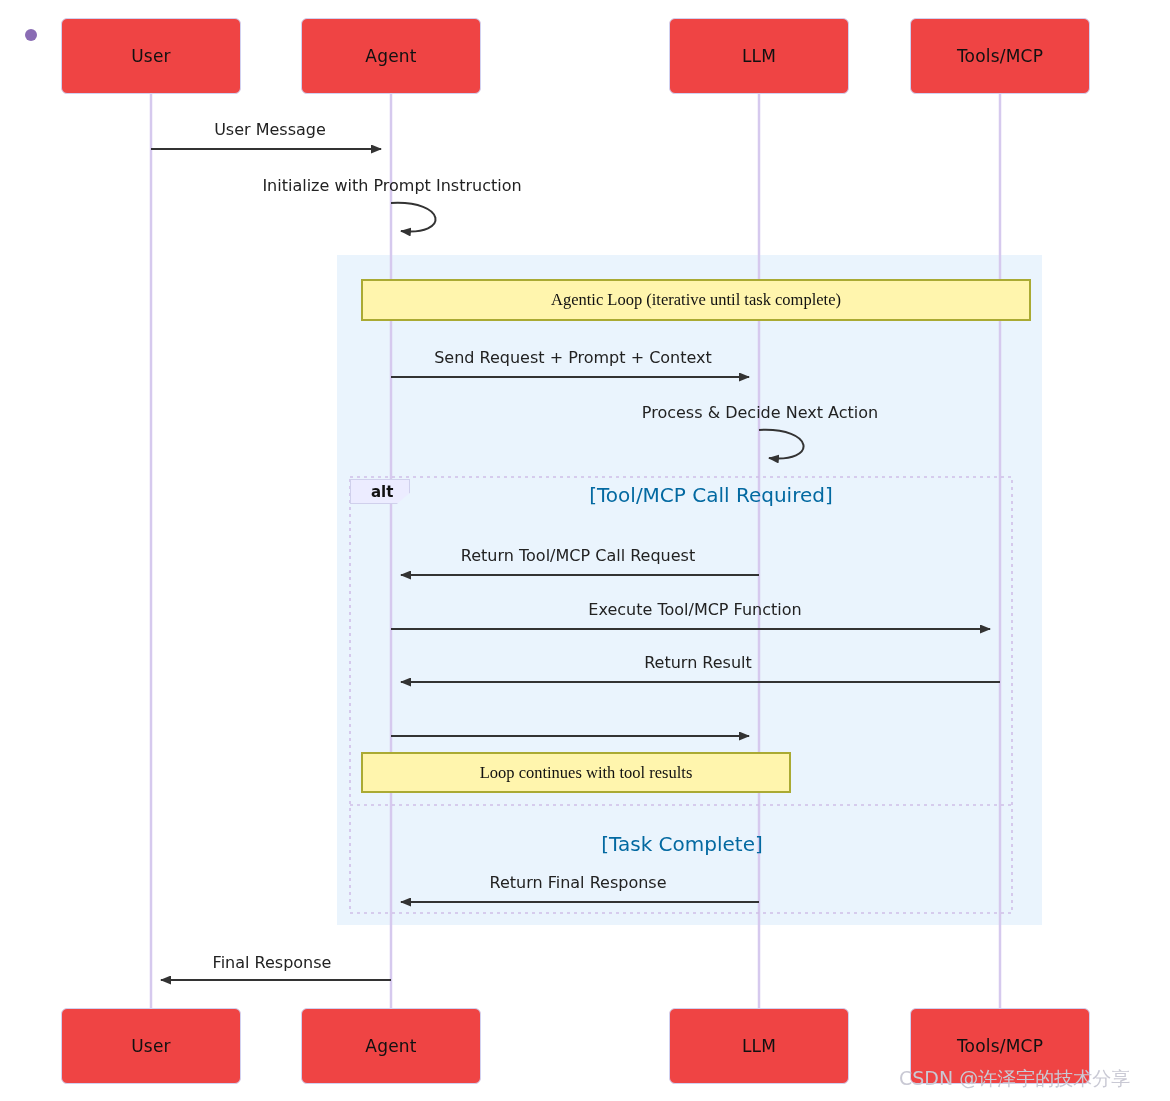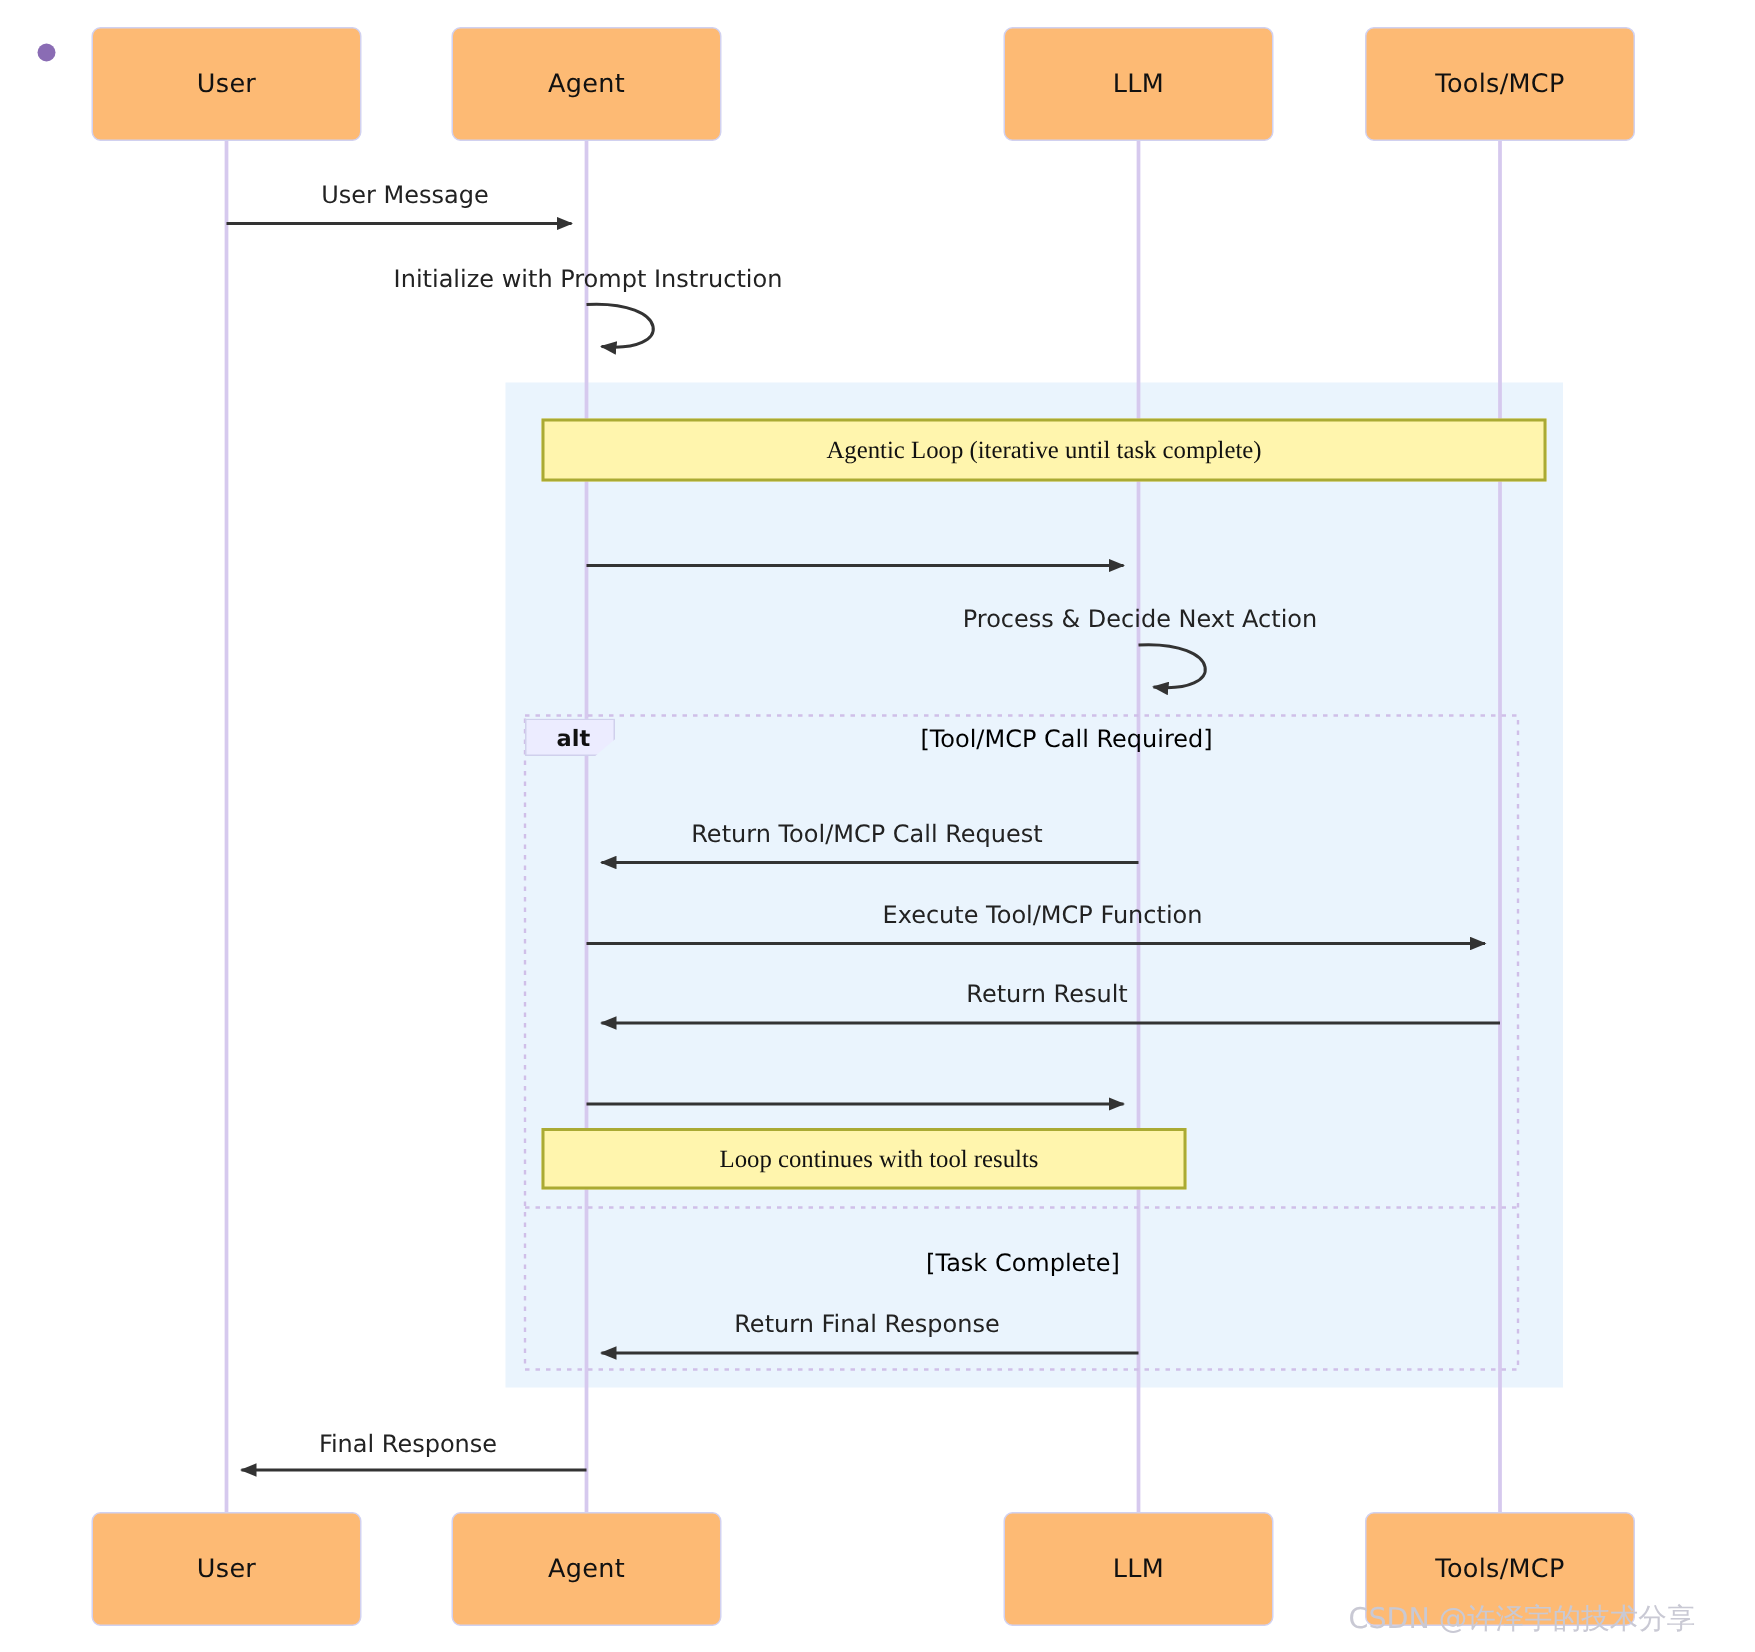--- a/index.html
+++ b/index.html
@@ -5,21 +5,21 @@
   html,body{margin:0;padding:0;background:#ffffff;}
   body{
     font-family:"DejaVu Sans", sans-serif;
     width:1170px;height:1101px;position:relative;overflow:hidden;
   }
   #stage{position:absolute;left:0;top:0;width:1170px;height:1101px;}
   svg#diagram{position:absolute;left:0;top:0;width:1170px;height:1101px;}
 
   .actor-box{
     position:absolute;
-    background:#fdba74;
+    background:#ef4444;
     border:1px solid #d1d1f0;
     border-radius:6px;
     box-sizing:border-box;
     display:flex;align-items:center;justify-content:center;
     color:#111111;
     font-size:17px;
     font-family:"DejaVu Sans", sans-serif;
     letter-spacing:.2px;
   }
   .note-box{
@@ -47,21 +47,21 @@
     font-weight:bold;
     font-family:"DejaVu Sans", sans-serif;
     display:flex;align-items:center;
     padding-left:20px;
     box-sizing:border-box;
     border:1px solid #d0d0ec;
     clip-path:polygon(0 0, 100% 0, 100% 55%, 78% 100%, 0 100%);
   }
   .cond-label{
     position:absolute;
-    color:#000000;font-size:16px;
+    color:#0369a1;font-size:20px;
     font-family:"DejaVu Sans", sans-serif;
     white-space:nowrap;transform:translateX(-50%);
   }
   .watermark{
     position:absolute;
     color:#c9c9d4;
     font-size:19px;
     font-family:"DejaVu Sans", sans-serif;
     white-space:nowrap;
     user-select:none;
@@ -140,20 +140,21 @@
     <span>LLM</span>
   </div>
   <div class="actor-box" style="left:910px;top:1008px;width:180px;height:76px;">
     <span>Tools/MCP</span>
   </div>
 
   <div class="msg-label" style="left:270px;top:120px;">User Message</div>
 
   <div class="msg-label" style="left:392px;top:176px;">Initialize with Prompt Instruction</div>
 
+  <div class="msg-label" style="left:573px;top:348px;">Send Request + Prompt + Context</div>
 
   <div class="msg-label" style="left:760px;top:403px;">Process &amp; Decide Next Action</div>
 
   <div class="msg-label" style="left:578px;top:546px;">Return Tool/MCP Call Request</div>
 
   <div class="msg-label" style="left:695px;top:600px;">Execute Tool/MCP Function</div>
 
   <div class="msg-label" style="left:698px;top:653px;">Return Result</div>
 
 

